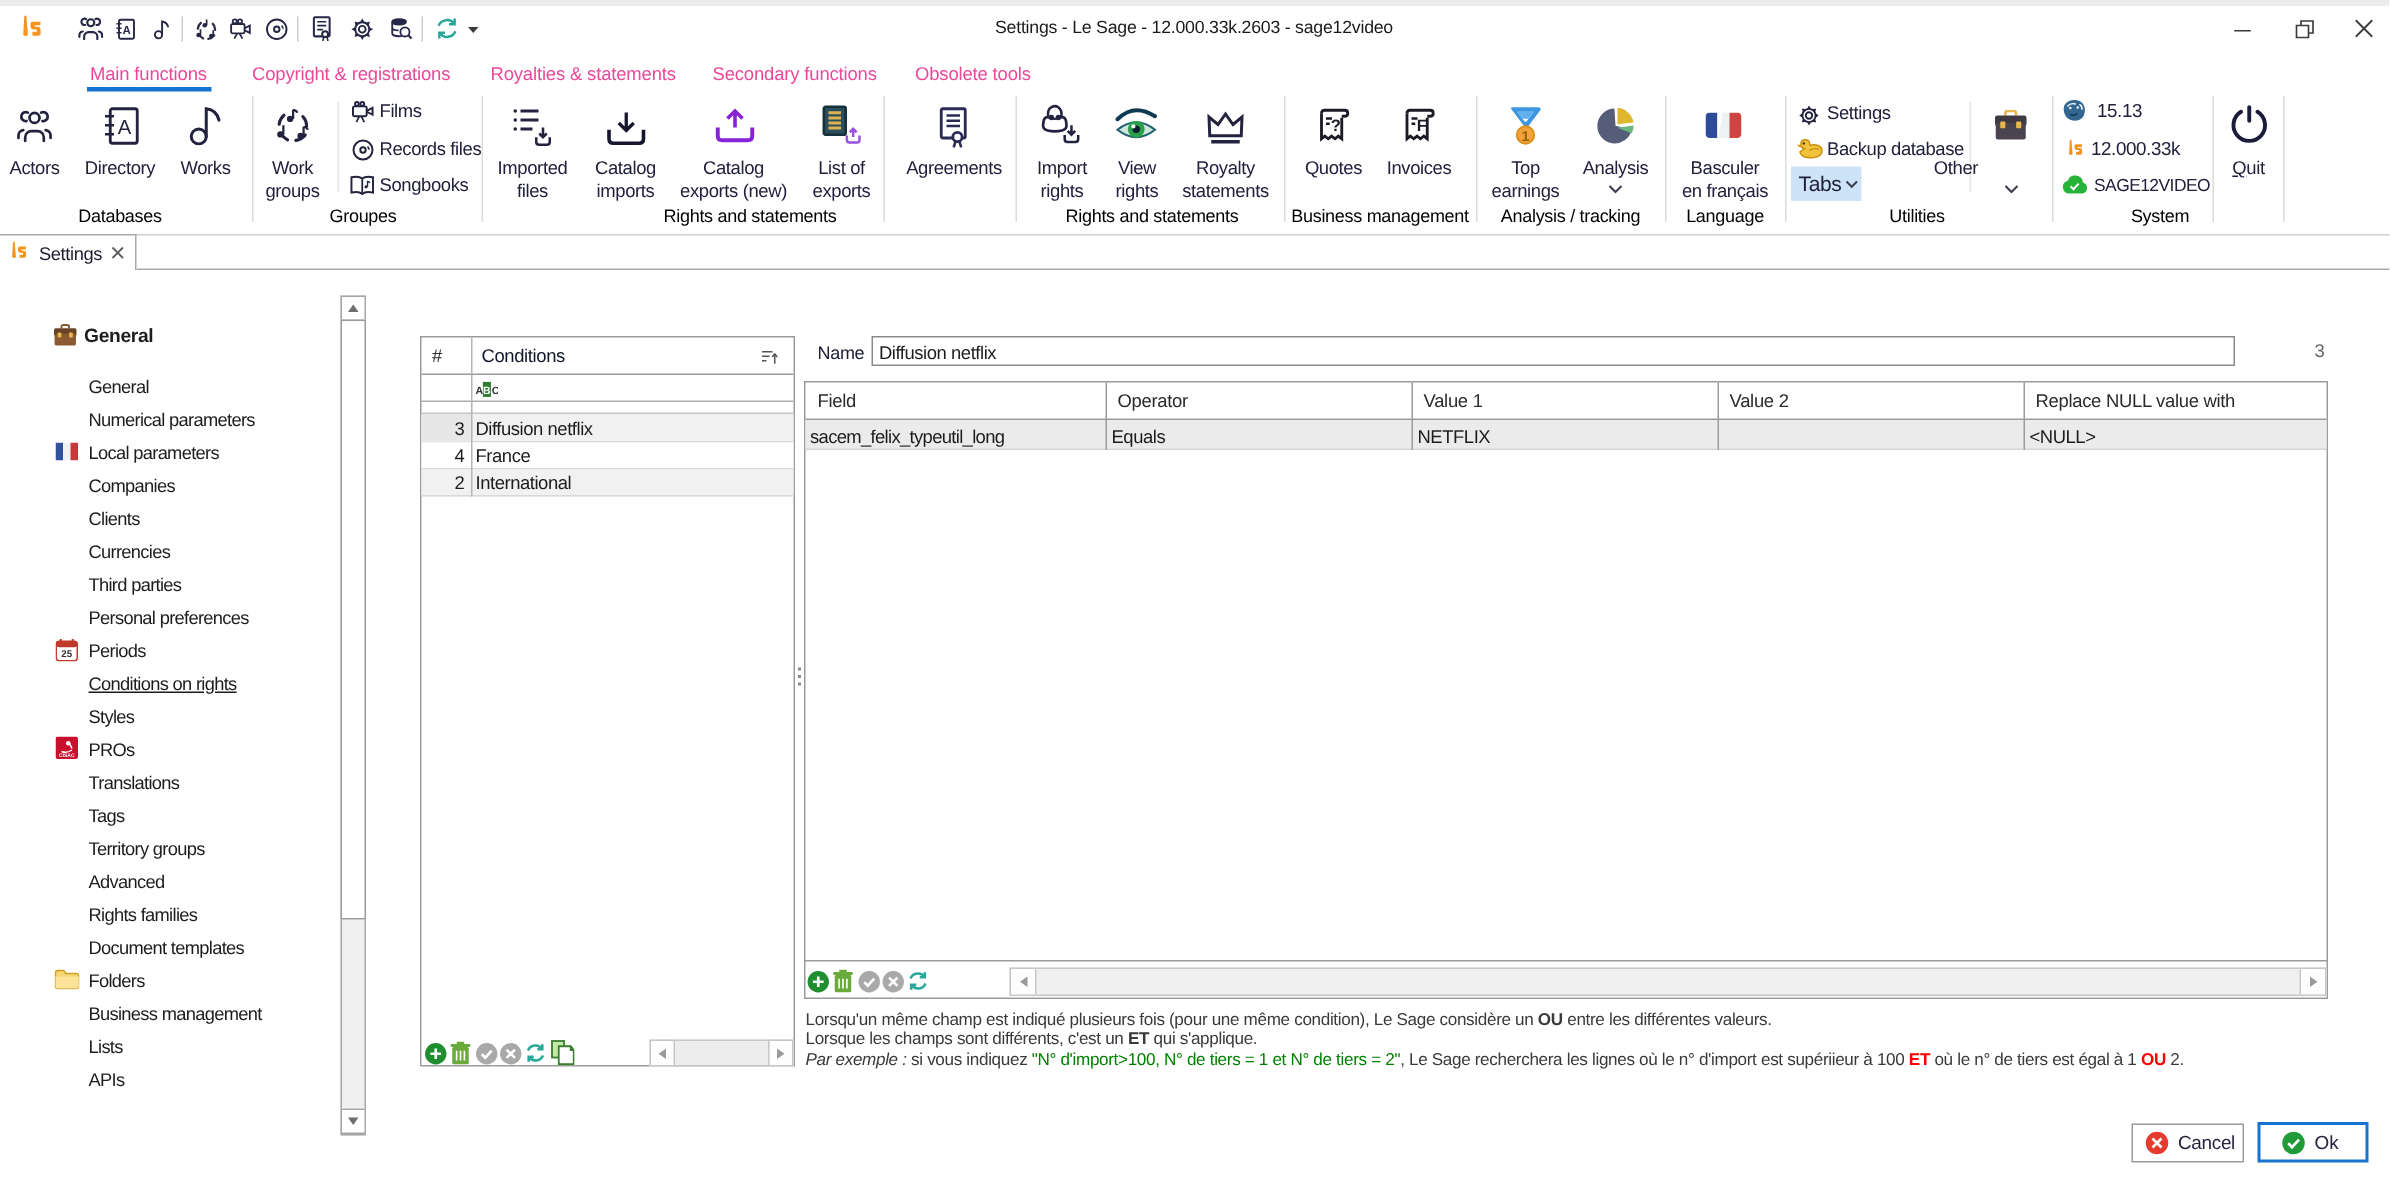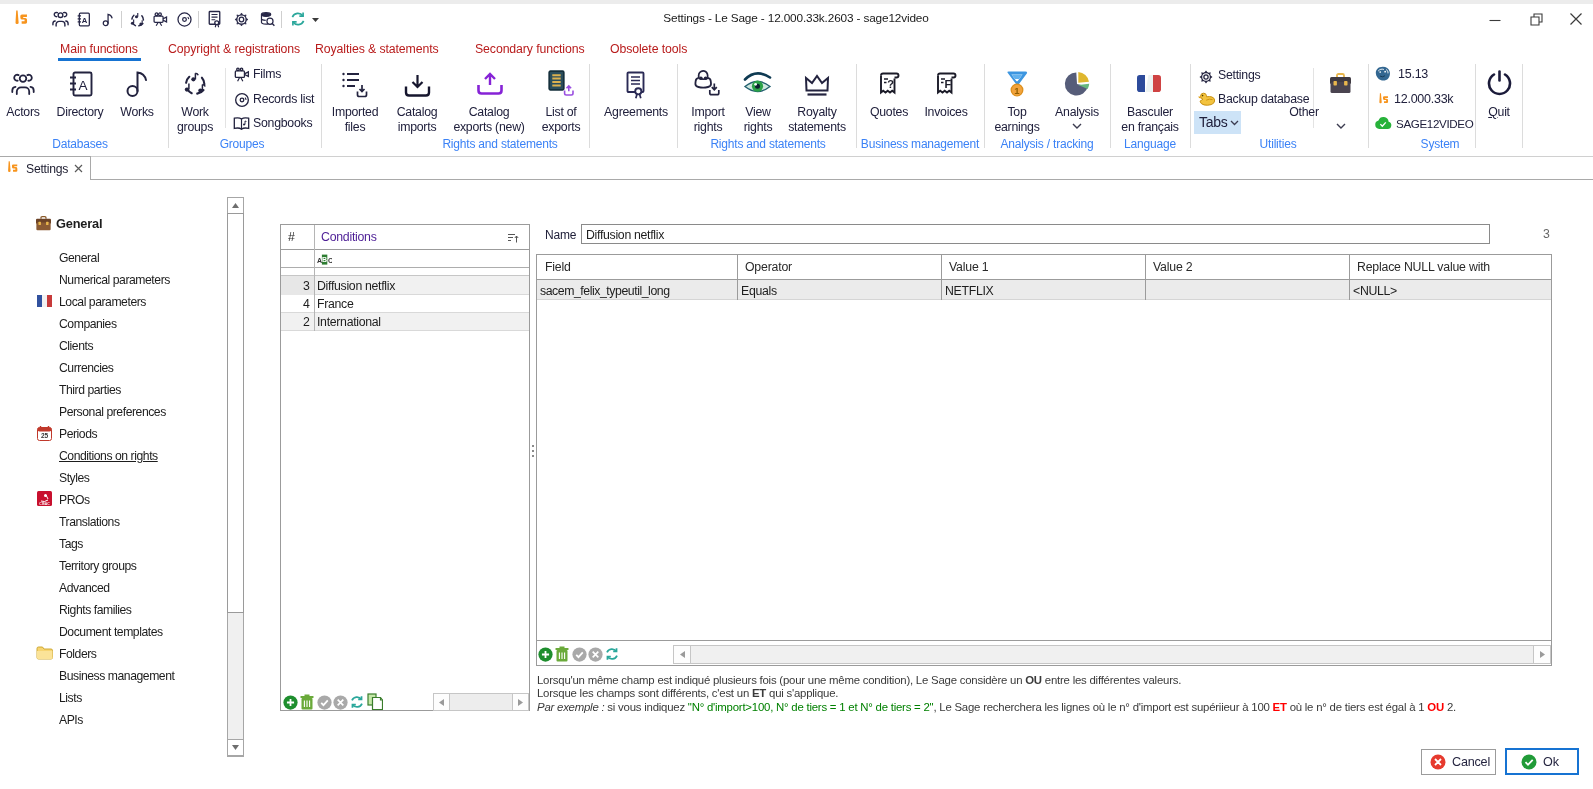--- a/index.html
+++ b/index.html
@@ -1,24 +1,24 @@
 <!DOCTYPE html>
 <html><head>
 <meta charset="utf-8">
 <style>
 *{margin:0;padding:0;box-sizing:border-box}
 html,body{width:1593px;height:789px;overflow:hidden;background:#fff;font-family:"Liberation Sans",sans-serif;position:relative}
 .ab{position:absolute}
 .sep{position:absolute;top:64px;height:84px;width:1px;background:#dcdcdc}
-.glbl{position:absolute;top:137px;height:15px;line-height:15px;font-size:12px;letter-spacing:-0.2px;color:#3b82f6;text-align:center;white-space:nowrap;transform:translateX(-50%)}
+.glbl{position:absolute;top:137px;height:15px;line-height:15px;font-size:12px;letter-spacing:-0.2px;color:#000000;text-align:center;white-space:nowrap;transform:translateX(-50%)}
 .rlbl{position:absolute;font-size:12.3px;letter-spacing:-0.25px;color:#21213d;text-align:center;line-height:14.5px;white-space:nowrap;transform:translateX(-50%)}
 .slbl{position:absolute;font-size:12.3px;letter-spacing:-0.25px;color:#21213d;line-height:15px;white-space:nowrap}
 .ti{position:absolute;left:59px;height:18px;line-height:18px;font-size:12.2px;letter-spacing:-0.45px;color:#1d1d1d;white-space:nowrap}
 svg{display:block;position:absolute}
-.mtab{position:absolute;top:38px;height:23px;line-height:23px;font-size:12.3px;color:#b91c1c;white-space:nowrap;letter-spacing:-0.1px}
+.mtab{position:absolute;top:38px;height:23px;line-height:23px;font-size:12.3px;color:#ec4899;white-space:nowrap;letter-spacing:-0.1px}
 </style>
 </head>
 <body>
 
 <div class="ab" style="left:0;top:0;width:1593px;height:4px;background:#ececec"></div>
 <div class="ab" style="left:760px;top:11px;width:500px;height:16px;font-size:11.8px;letter-spacing:-0.15px;color:#1a1a1a;transform:translateX(-50%);left:796px;text-align:center;white-space:nowrap">Settings - Le Sage - 12.000.33k.2603 - sage12video</div>
 <div id="qat">
 
 <svg style="left:13px;top:9px" width="16" height="20" viewBox="0 0 16 20">
 <path d="M3.2 1.5L4.6 1.5L5.6 13.5Q5.7 15 4.2 15L3.8 15Q2.6 15 2.5 13.8Z" fill="#f7941d"></path>
@@ -109,21 +109,21 @@
   </svg>
 <svg style="left:1528px;top:11px" width="17" height="17" viewBox="0 0 17 17">
     <path d="M3 6h8v8H3z M6 6V3h8v8h-3" stroke="#3b3b3b" stroke-width="1.1" fill="none"></path>
   </svg>
 <svg style="left:1567px;top:10px" width="18" height="18" viewBox="0 0 18 18">
     <path d="M3.5 3.5l11 11M14.5 3.5l-11 11" stroke="#3b3b3b" stroke-width="1.2" fill="none"></path>
   </svg>
 
 <div class="mtab" style="left:60px">Main functions</div>
 <div class="mtab" style="left:168px">Copyright &amp; registrations</div>
-<div class="mtab" style="left:315px">Royalties &amp; statements</div>
+<div class="mtab" style="left:327px">Royalties &amp; statements</div>
 <div class="mtab" style="left:475px">Secondary functions</div>
 <div class="mtab" style="left:610px">Obsolete tools</div>
 <div class="ab" style="left:58px;top:58px;width:83px;height:3px;background:#1673d2"></div>
 
 <div id="ribbon">
 
 <div class="sep" style="left:168px"></div>
 <div class="sep" style="left:225px;top:68px;height:60px;background:#e3e3e3"></div>
 <div class="sep" style="left:321px"></div>
 <div class="sep" style="left:589px"></div>
@@ -190,21 +190,21 @@
       <circle cx="6" cy="3.5" r="1.9"></circle>
       <circle cx="11.5" cy="3.5" r="1.9"></circle>
       <path d="M8.5 16l-3 6M10.5 16l3 6" stroke-width="1.8"></path>
 </svg>
 <div class="slbl" style="left:253px;top:67px">Films</div>
 <svg style="left:234px;top:92px" width="16" height="16" viewBox="0 0 24 24" fill="none" stroke="#23233f" stroke-width="2">
 <circle cx="12" cy="12" r="9.5"></circle>
       <circle cx="12" cy="12" r="2.7"></circle>
       <path d="M16.5 8.5a5.8 5.8 0 0 1 1.6 3.2" stroke-width="1.7"></path>
 </svg>
-<div class="slbl" style="left:253px;top:92px">Records list</div>
+<div class="slbl" style="left:253px;top:92px">Records files</div>
 <svg style="left:233px;top:116px" width="17" height="15" viewBox="0 0 26 22" fill="none" stroke="#23233f" stroke-width="2">
 <path d="M13 4.2C10.6 2.2 6.4 1.9 2 2.9v15.6c4.4-1 8.6-.7 11 1.3 2.4-2 6.6-2.3 11-1.3V2.9c-4.4-1-8.6-.7-11 1.3z"></path>
 <path d="M13 4.2V19.8" stroke-width="1.8"></path>
 <circle cx="16.9" cy="12.6" r="1.6" fill="#23233f" stroke="none"></circle>
       <path d="M18.4 12.6V7.2q1.8.2 2.3 1.4" stroke-width="1.4"></path>
 </svg>
 <div class="slbl" style="left:253px;top:116px">Songbooks</div>
 
 <svg style="left:340px;top:71px" width="30" height="27" viewBox="0 0 30 27" fill="none" stroke="#23233f" stroke-width="2">
 <circle cx="3.5" cy="3" r="1.2" fill="#23233f" stroke="none"></circle>
@@ -457,21 +457,21 @@
 <div class="ab" style="left:227px;top:739px;width:17px;height:17px;border:1px solid #a6a6a6;background:#fff"></div>
 <svg style="left:231px;top:744px" width="9" height="7" viewBox="0 0 9 7">
     <path d="M4.5 6L1 1h7z" fill="#6e6e6e"></path>
   </svg>
 
 <div id="midpanel">
 <div class="ab" style="left:280px;top:224px;width:250px;height:487px;border:1px solid #9b9b9b;background:#fff"></div>
 
 <div class="ab" style="left:281px;top:225px;width:248px;height:25px;border-bottom:1px solid #9b9b9b"></div>
 <div class="ab" style="left:288px;top:230px;font-size:12.3px;color:#2a2a2a">#</div>
-<div class="ab" style="left:321px;top:230px;font-size:12.3px;letter-spacing:-0.25px;color:#4c1d95">Conditions</div>
+<div class="ab" style="left:321px;top:230px;font-size:12.3px;letter-spacing:-0.25px;color:#0f172a">Conditions</div>
 <svg style="left:508px;top:233px" width="11" height="10" viewBox="0 0 11 10">
       <path d="M0 1.5h7M0 4.5h5M0 7.5h3" stroke="#555" stroke-width="1.1"></path>
       <path d="M8.5 9.5V3M6.8 5l1.7-2 1.7 2" stroke="#555" stroke-width="1" fill="none"></path>
     </svg>
 
 <div class="ab" style="left:281px;top:250px;width:248px;height:18px;border-bottom:1px solid #adadad"></div>
 <svg style="left:317px;top:254px" width="15" height="11" viewBox="0 0 15 11">
       <text x="0" y="8.6" font-size="7" fill="#333" font-family="Liberation Sans" font-weight="bold">A</text>
       <rect x="4.9" y="0.6" width="5.4" height="10" fill="#2e7d32"></rect>
       <text x="7.6" y="8.4" font-size="7" fill="#fff" text-anchor="middle" font-family="Liberation Sans" font-weight="bold">B</text>

